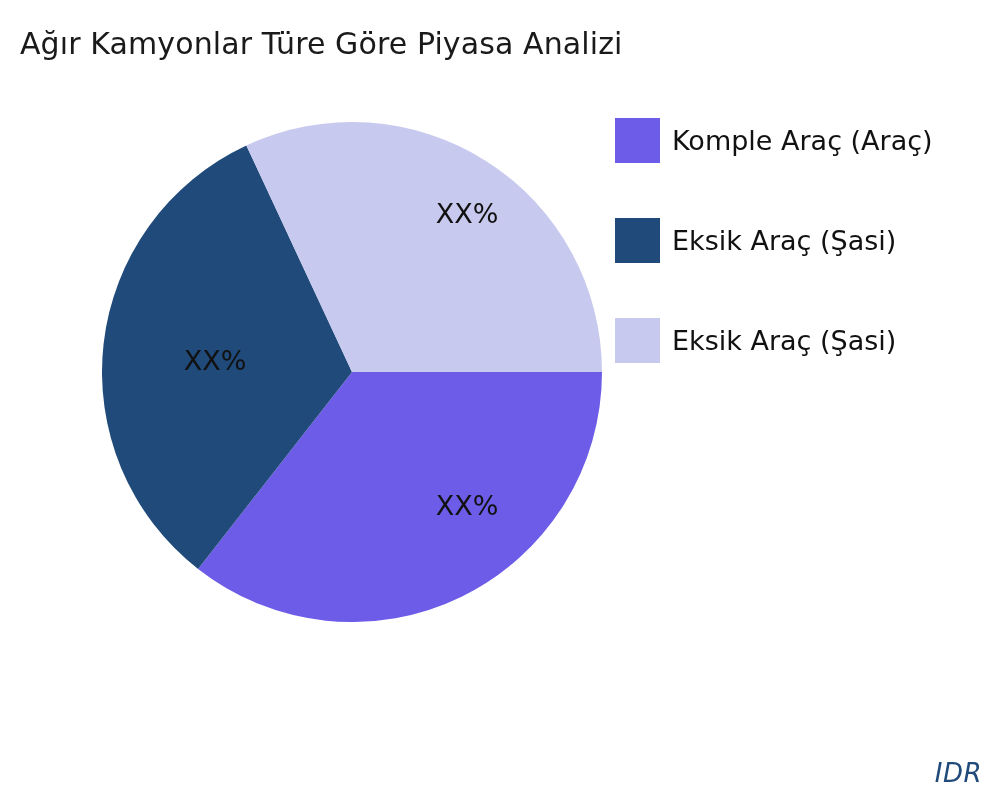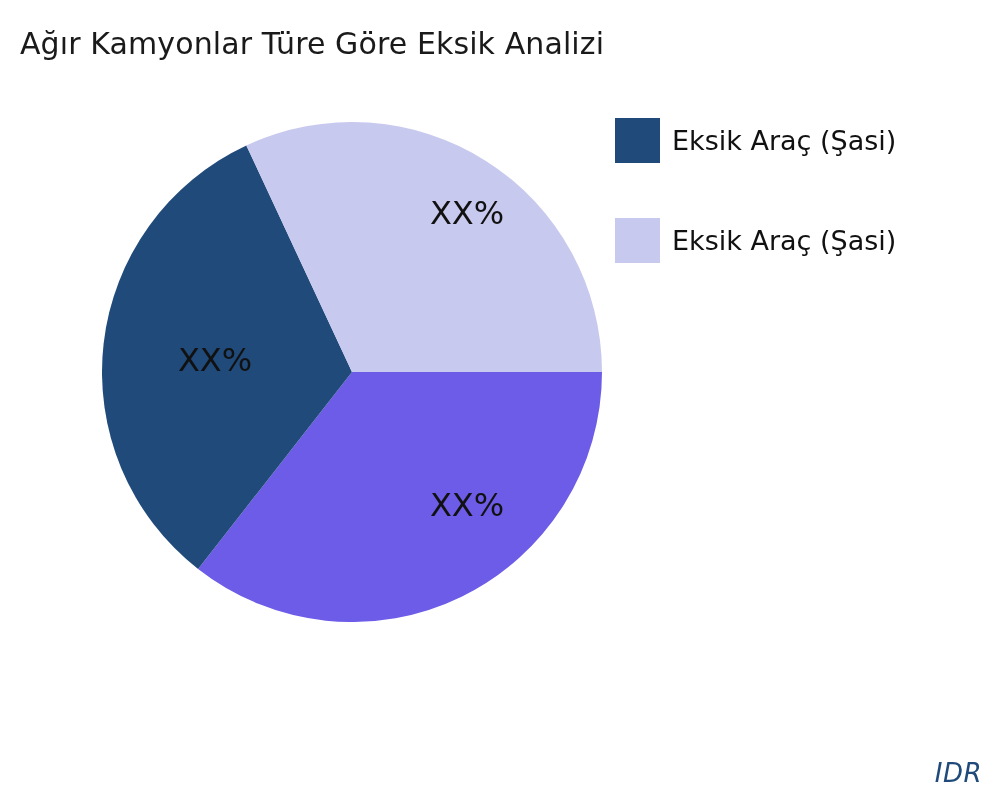--- a/index.html
+++ b/index.html
@@ -37,21 +37,21 @@
     width: 500px;
     height: 500px;
   }
   #pie-svg {
     display: block;
     width: 500px;
     height: 500px;
   }
   .slice-label {
     position: absolute;
-    font-size: 32px;
+    font-size: 27px;
     color: #111111;
     white-space: nowrap;
     transform: translate(-50%, -50%);
     pointer-events: none;
   }
   #legend {
     position: absolute;
     left: 615px;
     top: 118px;
     width: 370px;
@@ -85,37 +85,41 @@
     color: #1f4a7a;
     letter-spacing: 0.5px;
     font-style: italic;
   }
 </style>
 </head>
 <body>
 
 <div id="chart-root">
 
-  <div id="chart-title">Ağır Kamyonlar Türe Göre Eksik Analizi</div>
+  <div id="chart-title">Ağır Kamyonlar Türe Göre Piyasa Analizi</div>
 
   <div id="pie-area">
     <svg id="pie-svg" viewBox="0 0 500 500">
       <g id="pie-slices">
           <path d="M 250 250 L 500.00 250.00 A 250 250 0 0 1 96.08 447.00 Z" fill="#6C5CE7"></path>
           <path d="M 250 250 L 96.08 447.00 A 250 250 0 0 1 144.35 23.42 Z" fill="#1F4A7A"></path>
           <path d="M 250 250 L 144.35 23.42 A 250 250 0 0 1 500.00 250.00 Z" fill="#C8C9EE"></path>
         </g>
     </svg>
     <div class="slice-label" style="left:365px; top:91px;">XX%</div>
     <div class="slice-label" style="left:113px; top:238px;">XX%</div>
     <div class="slice-label" style="left:365px; top:383px;">XX%</div>
   </div>
 
   <div id="legend">
     <div class="legend-row">
+      <span class="legend-swatch" style="background: rgb(108, 92, 231);"></span>
+      <span class="legend-label">Komple Araç (Araç)</span>
+    </div>
+    <div class="legend-row">
       <span class="legend-swatch" style="background: rgb(31, 74, 122);"></span>
       <span class="legend-label">Eksik Araç (Şasi)</span>
     </div>
     <div class="legend-row">
       <span class="legend-swatch" style="background: rgb(200, 201, 238);"></span>
       <span class="legend-label">Eksik Araç (Şasi)</span>
     </div>
   </div>
 
   <div id="watermark">IDR</div>

